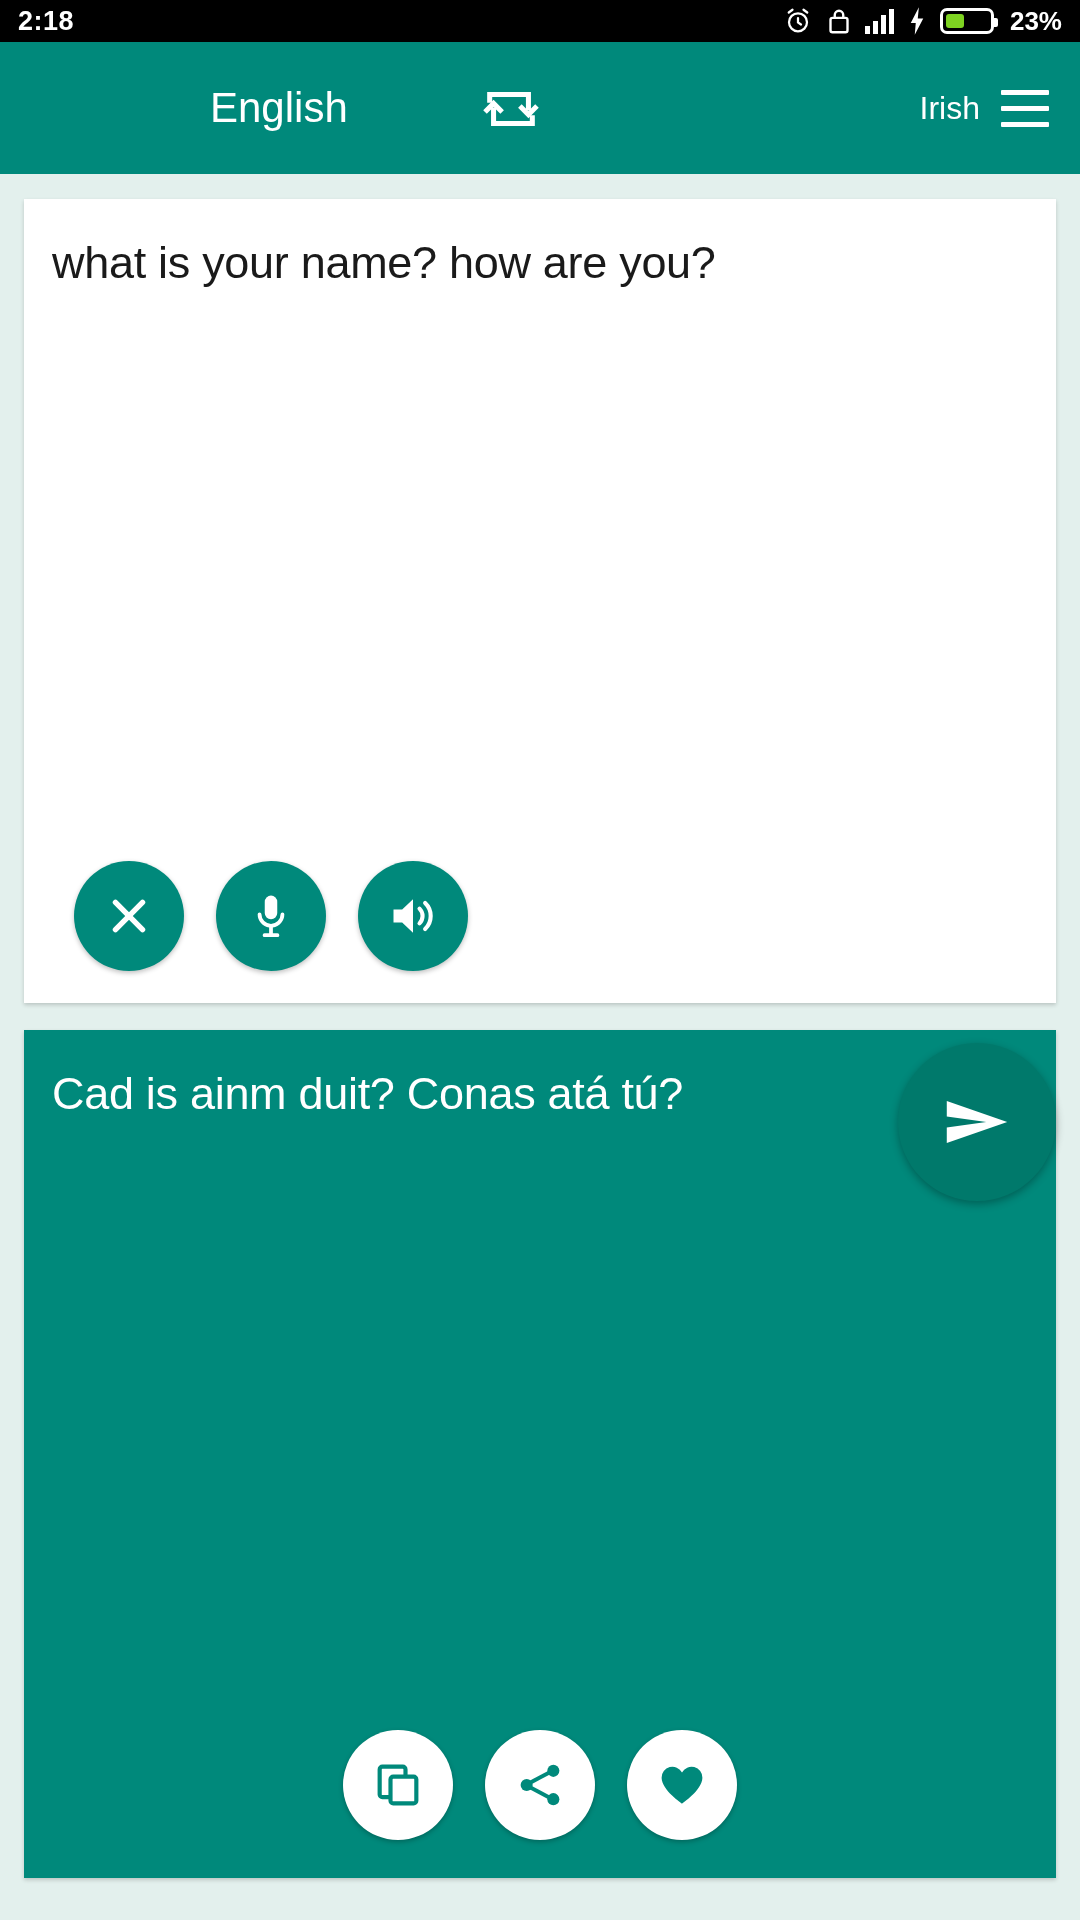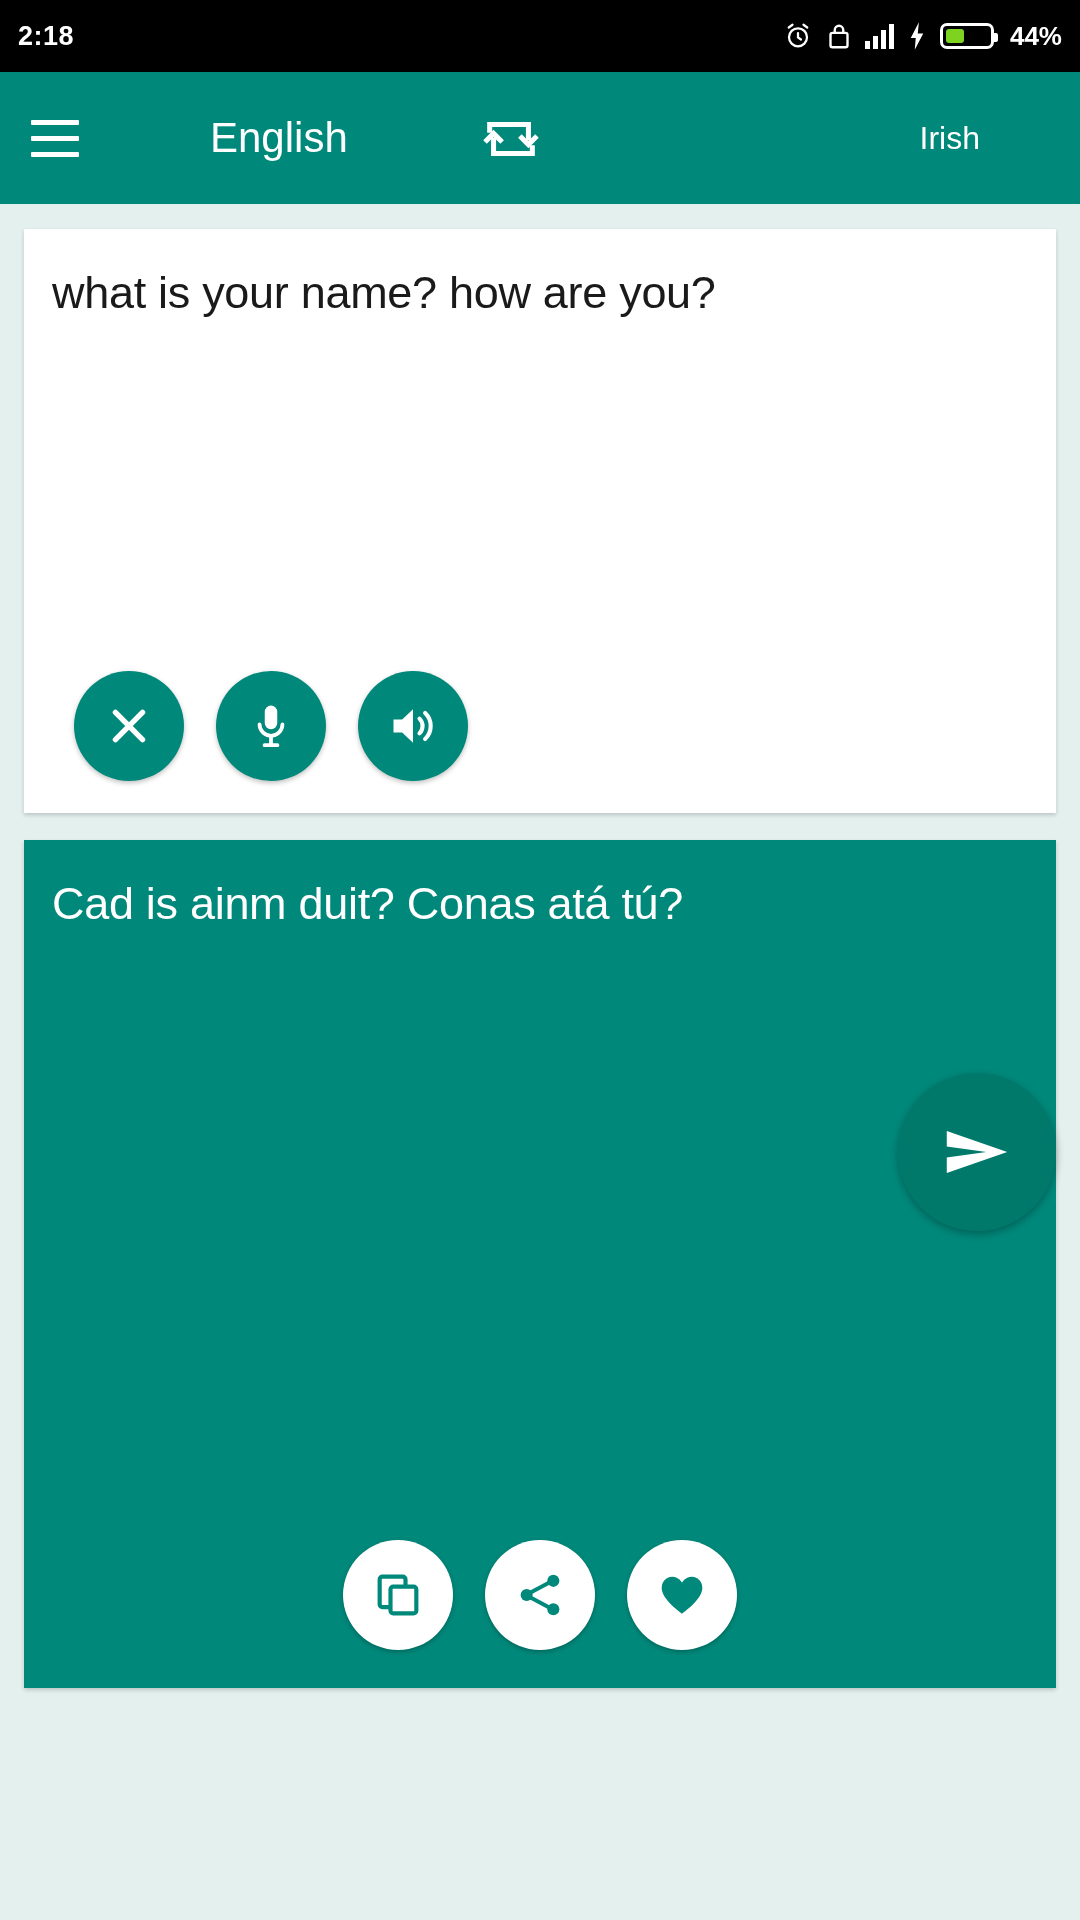--- a/index.html
+++ b/index.html
@@ -9,21 +9,21 @@
   body {
     width: 1080px;
     height: 1920px;
     background: #e3f0ed;
     font-family: "Liberation Sans", sans-serif;
     overflow: hidden;
   }
 
   
   .status-bar {
-    height: 72px;
+    height: 42px;
     background: #000000;
     color: #ffffff;
     display: flex;
     align-items: center;
     padding: 0 18px;
     box-sizing: border-box;
     font-size: 26px;
   }
   .status-clock {
     font-size: 27px;
@@ -93,20 +93,21 @@
   }
 
   
   .app-bar {
     height: 132px;
     background: #00897b;
     display: flex;
     align-items: center;
     position: relative;
     box-sizing: border-box;
+    justify-content: flex-end;
   }
   .menu-btn {
     width: 110px;
     height: 132px;
     display: flex;
     flex-direction: column;
     align-items: center;
     justify-content: center;
     gap: 11px;
     cursor: pointer;
@@ -147,21 +148,21 @@
   
   .content {
     padding: 0 24px;
     box-sizing: border-box;
     position: relative;
   }
 
   .source-card {
     margin-top: 25px;
     background: #ffffff;
-    height: 584px;
+    height: 804px;
     position: relative;
     box-shadow: 0 2px 4px rgba(0,0,0,0.18);
   }
   .source-text {
     padding: 36px 28px 0 28px;
     font-size: 45px;
     color: #1a1a1a;
     line-height: 1.25;
     letter-spacing: -0.3px;
   }
@@ -252,21 +253,21 @@
         <i></i>
     </span>
     <span class="status-icon">
       <svg width="20" height="30" viewBox="0 0 12 24" fill="#ffffff">
         <polygon points="7.5,1 1,13.5 5,13.5 4.2,23 11,10 6.6,10"></polygon>
       </svg>
     </span>
     <span class="battery">
       <span class="battery-fill" style="width:44%"></span>
     </span>
-    <span class="battery-pct">44%</span>
+    <span class="battery-pct">23%</span>
   </div>
 </div>
 
 <div class="app-bar">
   <div class="menu-btn">
     <span></span>
     <span></span>
     <span></span>
   </div>
   <div class="lang-left">English</div>

